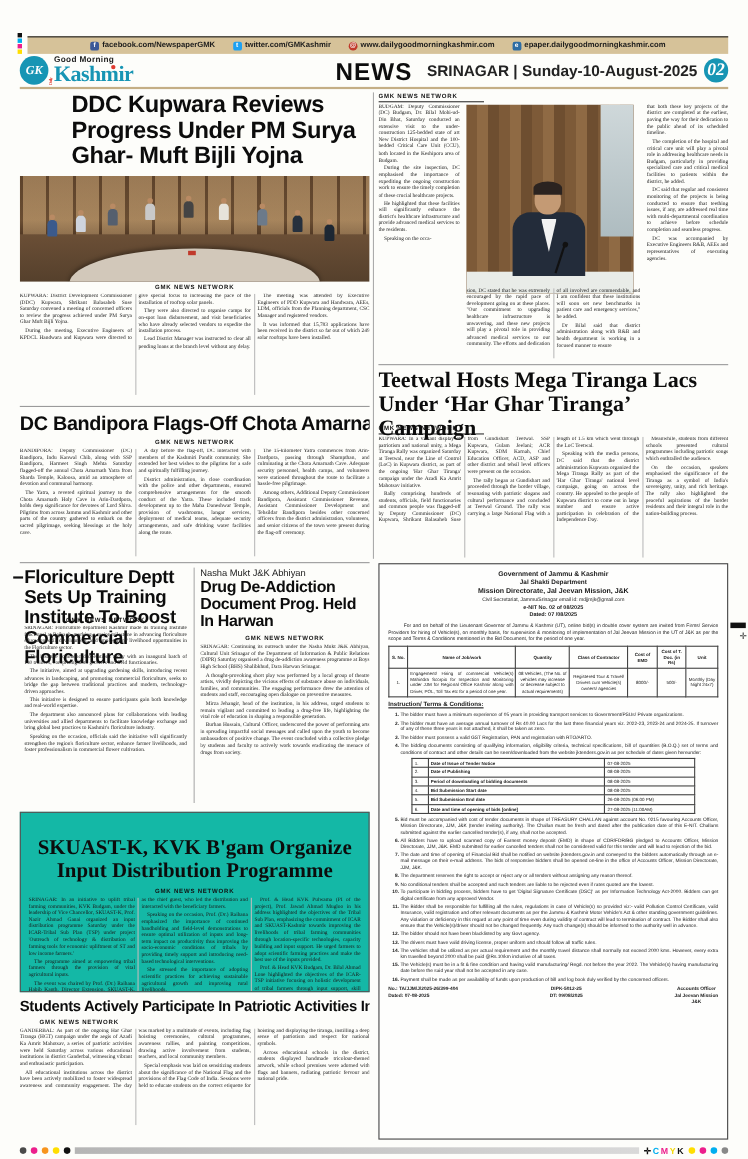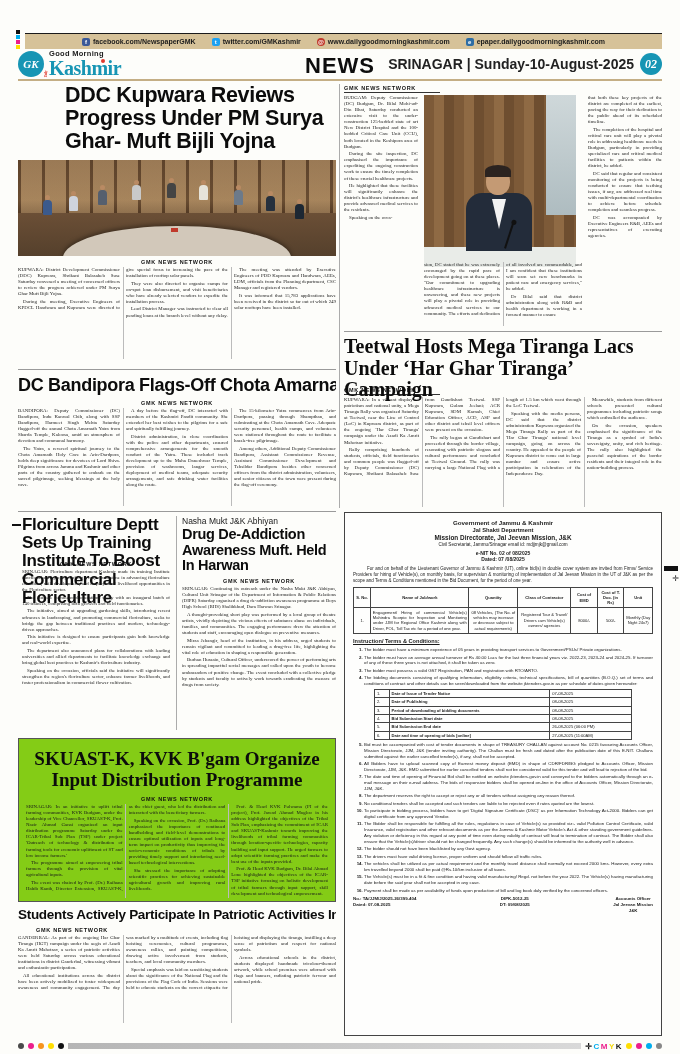--- a/index.html
+++ b/index.html
@@ -28,21 +28,21 @@
   .logo-main{position:relative;font-family:"Liberation Serif",serif;font-weight:900;font-size:20px;
         color:#1795b4;letter-spacing:-.5px;}
   .logo-daily{position:absolute;left:-6px;bottom:2px;font-size:4px;color:#e03a2f;
         transform:rotate(-90deg);font-weight:bold;}
   .logo-dot{position:absolute;right:16px;top:1px;width:4px;height:4px;border-radius:50%;background:#e03a2f;}
   .news-title{position:absolute;left:50%;top:4px;transform:translateX(-50%);
         font-size:22px;font-weight:900;letter-spacing:1px;color:#0d0d0d;}
   .date-wrap{position:absolute;right:0;top:4px;display:flex;align-items:center;gap:6px;}
   .dateline{font-size:14px;font-weight:bold;color:#222;}
   .page-circle{width:22px;height:22px;border-radius:50%;background:#1795b4;color:#fff;
-        display:flex;align-items:center;justify-content:center;font-size:12px;font-weight:bold;
+        display:flex;align-items:center;justify-content:center;font-size:16px;font-weight:bold;
         font-family:"Liberation Serif",serif;font-style:italic;}
   .mast-rule{position:absolute;left:18px;top:79px;width:644px;height:2px;background:#c4ae85;}
   
   .art{position:absolute;overflow:hidden;}
   .h-sans{font-family:"Liberation Sans",sans-serif;font-weight:800;letter-spacing:-.3px;
         line-height:1.07;margin:0;color:#0c0c0c;}
   .h-serif{font-family:"Liberation Serif",serif;font-weight:700;line-height:1.08;margin:0;color:#0c0c0c;}
   .kicker{font-size:8.5px;font-weight:normal;color:#1a1a1a;margin:0 0 1px;}
   .byline{font-size:5.5px;font-weight:bold;letter-spacing:.7px;text-align:center;margin:3px 0 2px;}
   .byline-left{text-align:left;border-bottom:.5px solid #333;width:96px;padding-bottom:1px;}
@@ -106,21 +106,21 @@
   table.t-sched{width:86%;margin:2px auto;border-collapse:collapse;font-size:4.1px;}
   .t-sched td{border:.6px solid #444;padding:1px 2px;}
   .t-sched td.lbl{font-weight:bold;}
   .t-foot{display:flex;justify-content:space-between;align-items:flex-start;margin-top:3px;
         font-weight:bold;font-size:4.4px;line-height:1.3;}
   .t-foot .c{text-align:center;}
   .t-foot .r{text-align:center;}
   
   .dash{position:absolute;width:9px;height:2px;background:#111;}
   
-  .boxart{border:1px solid #555;padding:10px 7px;box-sizing:border-box;background:#84cc16;}
+  .boxart{border:1px solid #555;padding:22px 7px;box-sizing:border-box;background:#14b8a6;}
   
   .pfoot{position:absolute;left:18px;top:1041px;width:644px;height:10px;display:flex;
         align-items:center;gap:4px;}
   .pfoot .dot{width:6px;height:6px;border-radius:50%;display:inline-block;}
   .pfoot .bar{height:6px;background:linear-gradient(90deg,#b5b5b5,#d9d9d9);flex:1;}
   .cmyk{font-size:8px;font-weight:bold;letter-spacing:.5px;display:flex;align-items:center;gap:1px;}
   .edge-mark{position:absolute;right:2px;top:566px;width:14px;height:5px;background:#111;}
   .edge-plus{position:absolute;right:1px;top:574px;font-size:8px;color:#333;}
 </style>
 </head>
@@ -281,21 +281,21 @@
         <p>The institute commenced operations today with an inaugural batch of 140 trainees, comprising both growers and field functionaries.</p>
         <p>The initiative, aimed at upgrading gardening skills, introducing recent advances in landscaping, and promoting commercial floriculture, seeks to bridge the gap between traditional practices and modern, technology-driven approaches.</p>
         <p>This initiative is designed to ensure participants gain both knowledge and real-world expertise.</p>
         <p>The department also announced plans for collaborations with leading universities and allied departments to facilitate knowledge exchange and bring global best practices to Kashmir's floriculture industry.</p>
         <p>Speaking on the occasion, officials said the initiative will significantly strengthen the region's floriculture sector, enhance farmer livelihoods, and foster professionalism in commercial flower cultivation.</p>
       </div>
   </section>
 
   <section class="art" style="left:182px;top:516px;width:154px;height:214px;">
     <div class="kicker">Nasha Mukt J&amp;K Abhiyan</div>
-    <h1 class="h-sans" style="font-size:14.5px;height:48px;">Drug De-Addiction Awareness Muft. Held In Harwan</h1>
+    <h1 class="h-sans" style="font-size:14.5px;height:48px;">Drug De-Addiction Document Prog. Held In Harwan</h1>
     <div class="byline">GMK NEWS NETWORK</div>
     <div class="body" style="height:142px;">
         <p>SRINAGAR: Continuing its outreach under the Nasha Mukt J&amp;K Abhiyan, Cultural Unit Srinagar of the Department of Information &amp; Public Relations (DIPR) Saturday organised a drug de-addiction awareness programme at Boys High School (BHS) Shalibkhud, Dara Harwan Srinagar.</p>
         <p>A thought-provoking short play was performed by a local group of theatre artists, vividly depicting the vicious effects of substance abuse on individuals, families, and communities. The engaging performance drew the attention of students and staff, encouraging open dialogue on preventive measures.</p>
         <p>Mirza Jehangir, head of the institution, in his address, urged students to remain vigilant and committed to leading a drug-free life, highlighting the vital role of education in shaping a responsible generation.</p>
         <p>Burhan Hussain, Cultural Officer, underscored the power of performing arts in spreading impactful social messages and called upon the youth to become ambassadors of positive change. The event concluded with a collective pledge by students and faculty to actively work towards eradicating the menace of drugs from society.</p>
       </div>
   </section>
 
   <section class="art boxart" style="left:18px;top:738px;width:318px;height:164px;">

